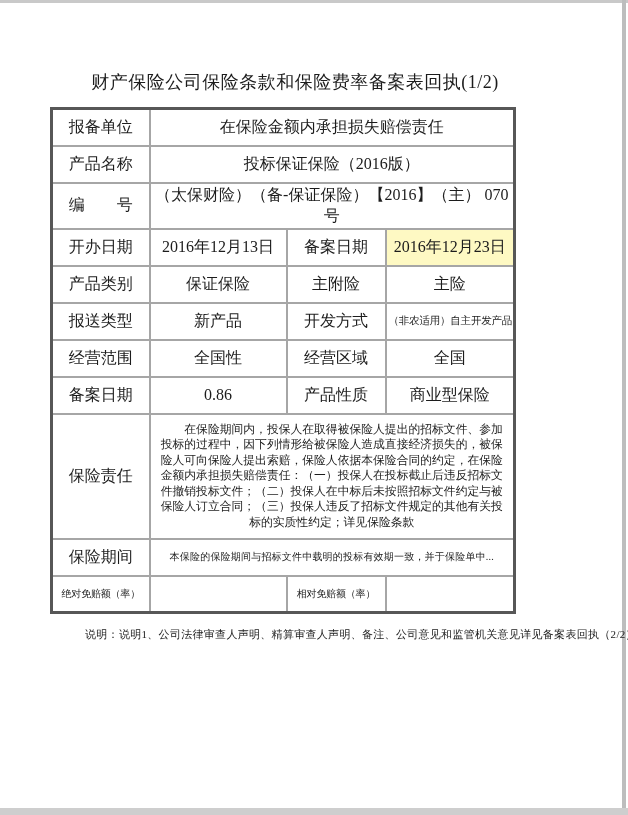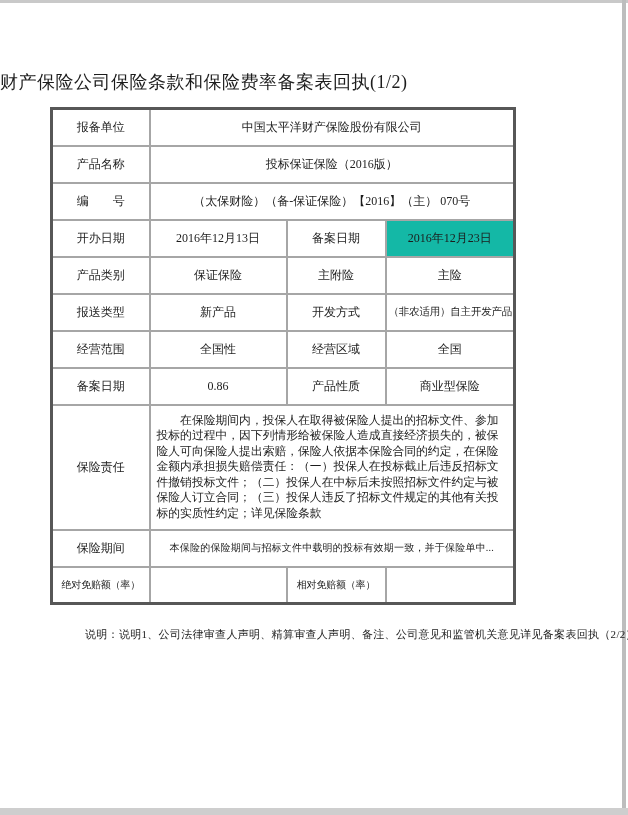--- a/index.html
+++ b/index.html
@@ -10,44 +10,44 @@
     overflow: hidden;
     font-family: "Liberation Serif", "DejaVu Serif", serif;
     color: #1c1c1c;
   }
   .frame-top    { position:absolute; top:0; left:0; width:628px; height:3px; background:#c9c9c9; }
   .frame-bottom { position:absolute; bottom:0; left:0; width:628px; height:7px; background:#cecece; }
   .frame-right  { position:absolute; top:0; left:622px; width:4px; height:815px; background:#bdbdbd; }
 
   .title {
     position:absolute; top:70px; left:0; width:590px;
-    margin:0; 
+    margin:0; text-align:center;
     font-size:18px; font-weight:normal; letter-spacing:0.5px;
     white-space:nowrap;
   }
 
   table.filing {
     position:absolute; top:107px; left:50px;
     width:463px;
     border-collapse:collapse; table-layout:fixed;
     border:3px solid #575757;
   }
   td {
     border:2px solid #a6a6a6;
     text-align:center; vertical-align:middle;
-    font-size:12px; padding:1px 2px;
+    font-size:16px; padding:1px 2px;
     overflow:hidden;
   }
   tr.r   { height:37px; }
   tr.r-tall { height:125px; }
   td.lbl { white-space:nowrap; }
   td.tight { font-size:10px; letter-spacing:-0.2px; }
   td.fit   { font-size:10.5px; letter-spacing:-0.2px; white-space:nowrap; }
   td.para {
-    text-align:left; padding:6px 6px;
+    text-align:center; padding:6px 6px;
     font-size:11.8px; line-height:15.5px;
     text-indent:2em;
   }
   td.oneline { font-size:10px; white-space:nowrap; letter-spacing:0.2px; padding:1px 4px;text-align:center; }
 
   .note {
     position:absolute; top:627px; left:85px; margin:0;
     font-size:11px; letter-spacing:0.3px; white-space:nowrap;
   }
 </style>
@@ -63,35 +63,35 @@
 <table class="filing">
   <colgroup>
     <col style="width:98px">
       <col style="width:137px">
       <col style="width:99px">
       <col style="width:129px">
   </colgroup>
   <tbody>
     <tr class="r">
       <td class="lbl">报备单位</td>
-      <td colspan="3">中国太平洋财产保险股份有限公司</td>
+      <td colspan="3">在保险金额内承担损失赔偿责任</td>
     </tr>
     <tr class="r">
       <td class="lbl">产品名称</td>
       <td colspan="3">投标保证保险（2016版）</td>
     </tr>
     <tr class="r">
       <td class="lbl">编　　号</td>
       <td colspan="3">（太保财险）（备-保证保险）【2016】（主） 070号</td>
     </tr>
     <tr class="r">
       <td class="lbl">开办日期</td>
       <td>2016年12月13日</td>
       <td class="lbl">备案日期</td>
-      <td style="background-color: #14b8a6;">2016年12月23日</td>
+      <td style="background-color: #fef9c3;">2016年12月23日</td>
     </tr>
     <tr class="r">
       <td class="lbl">产品类别</td>
       <td>保证保险</td>
       <td class="lbl">主附险</td>
       <td>主险</td>
     </tr>
     <tr class="r">
       <td class="lbl">报送类型</td>
       <td>新产品</td>

